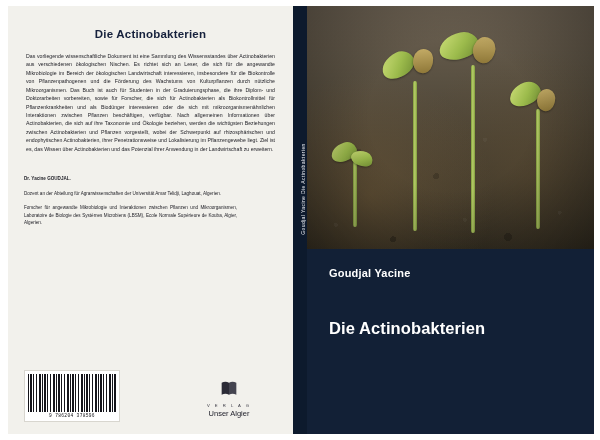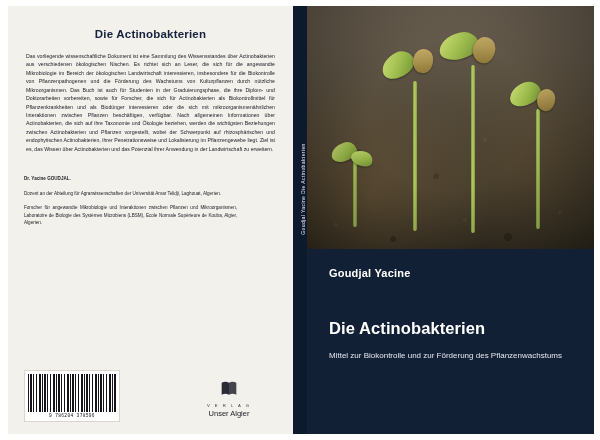--- a/index.html
+++ b/index.html
@@ -307,17 +307,16 @@
         <div class="leaf" style="width:32px; height:22px; left:-4px; top:4px; transform:rotate(-20deg);"></div>
         <div class="seedcap" style="width:18px; height:22px; left:24px; top:10px; transform:rotate(16deg);"></div>
       </div>
 
       <div class="vignette"></div>
     </div>
 
     <div class="front-text">
       <div class="front-author">Goudjal Yacine</div>
       <div class="front-title">Die Actinobakterien</div>
-      <div class="front-sub">Mittel zur Biokontrolle und zur Förderung des Pflanzenwachstums</div>
     </div>
   </div>
 
 </div>
 
 </body></html>

